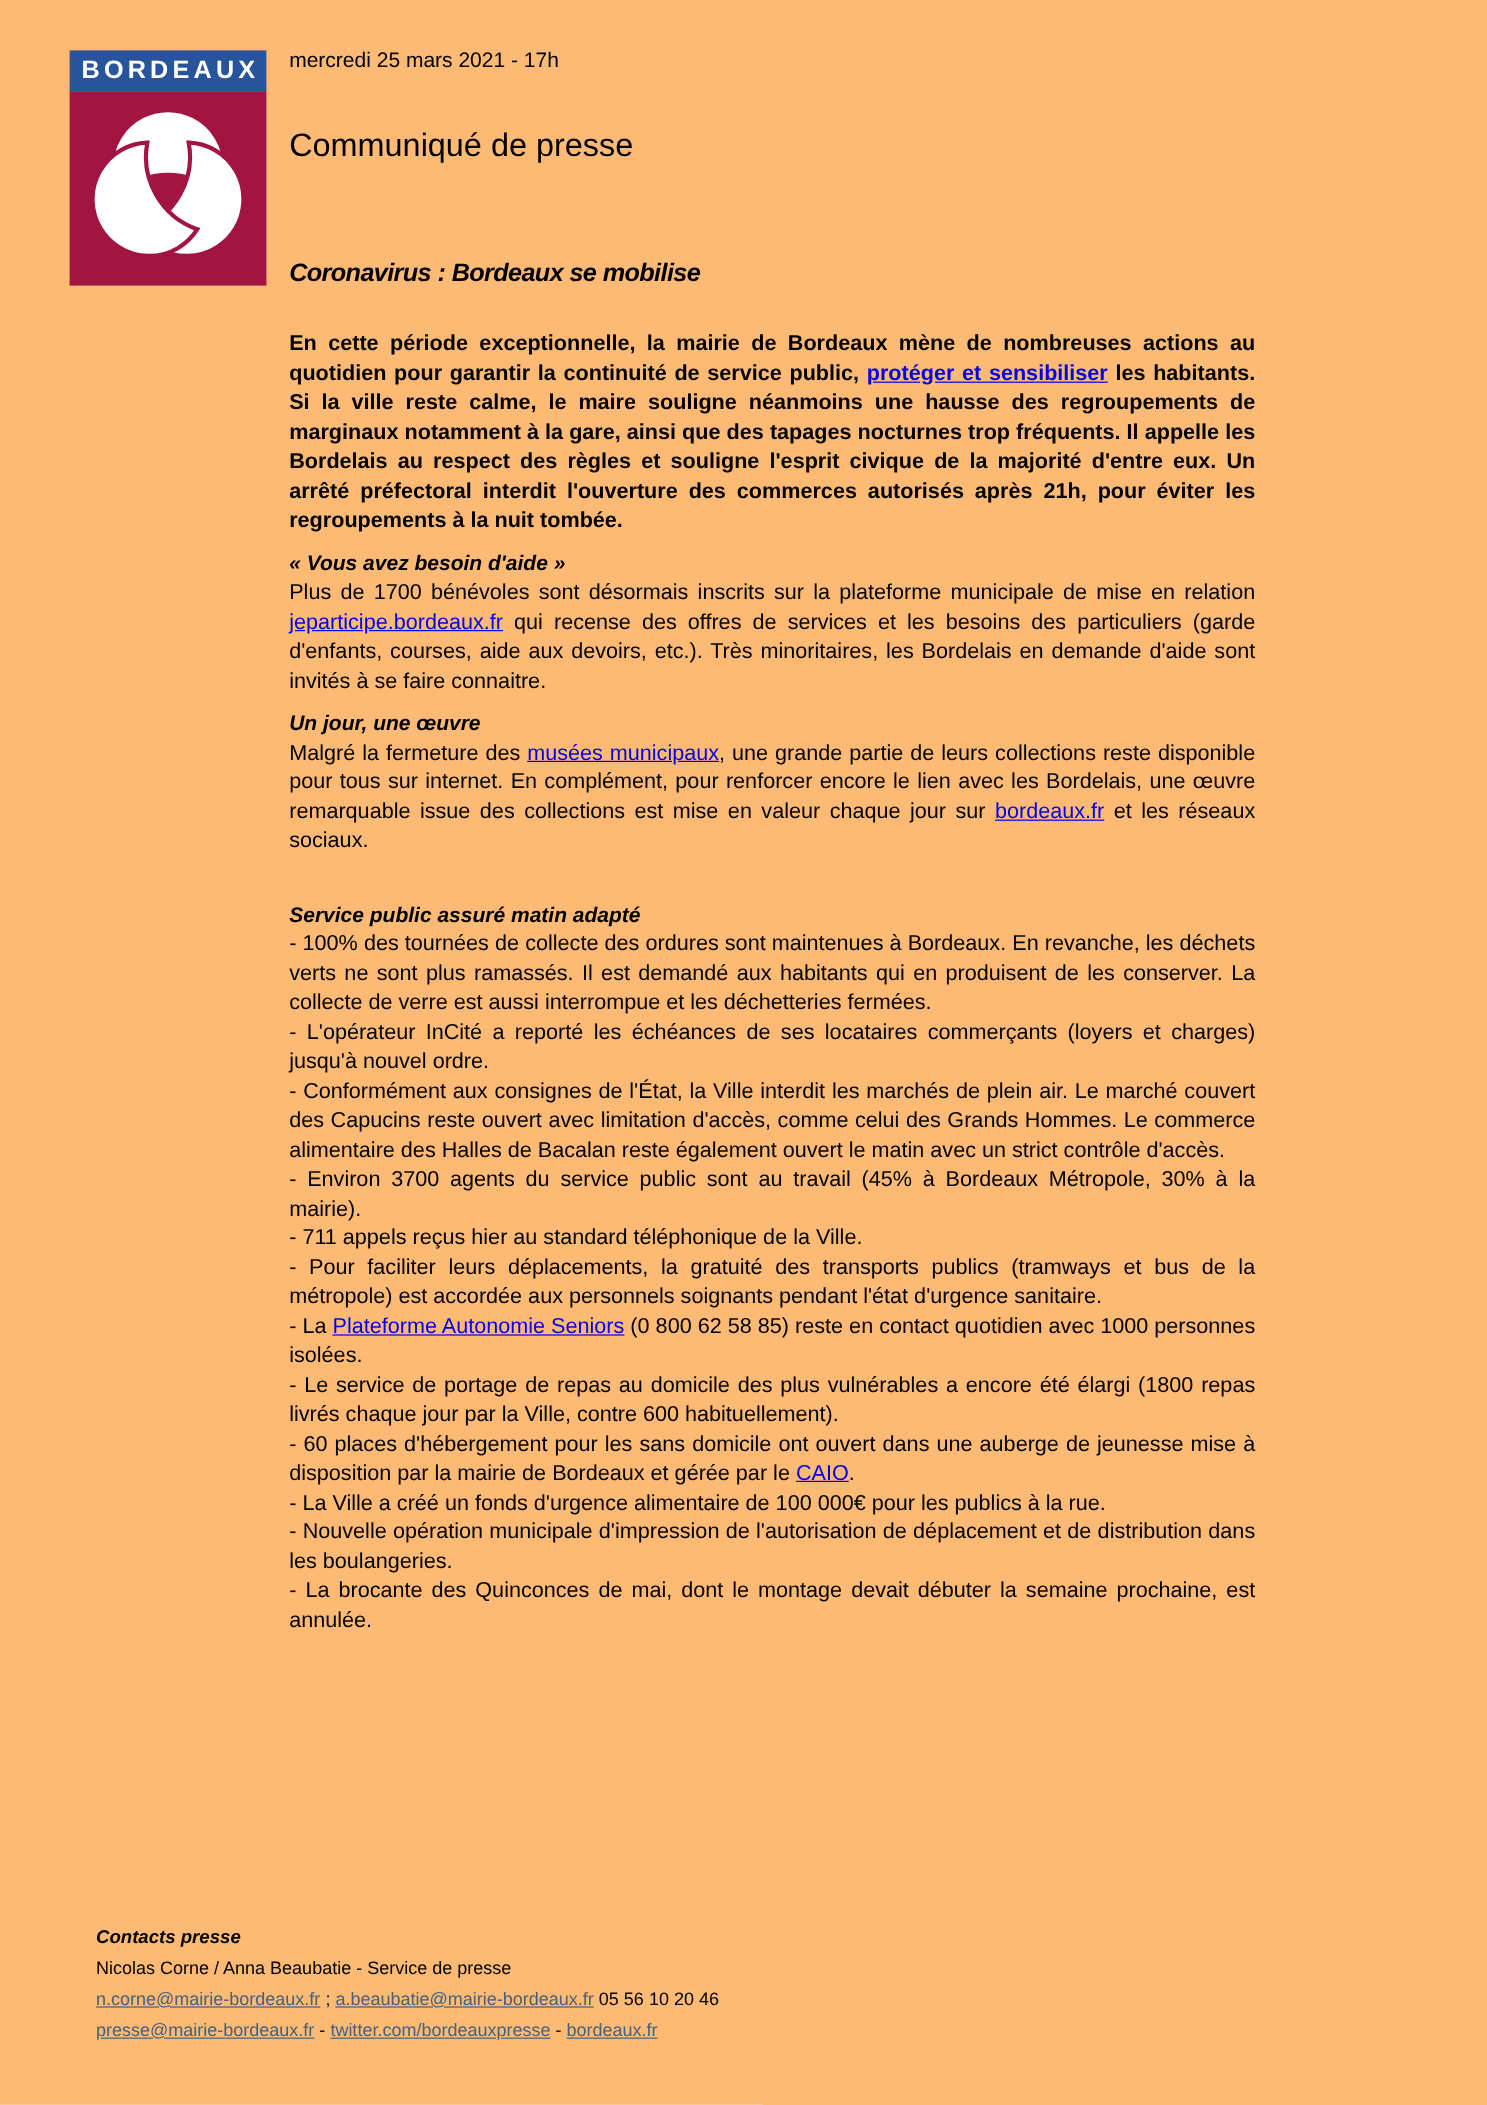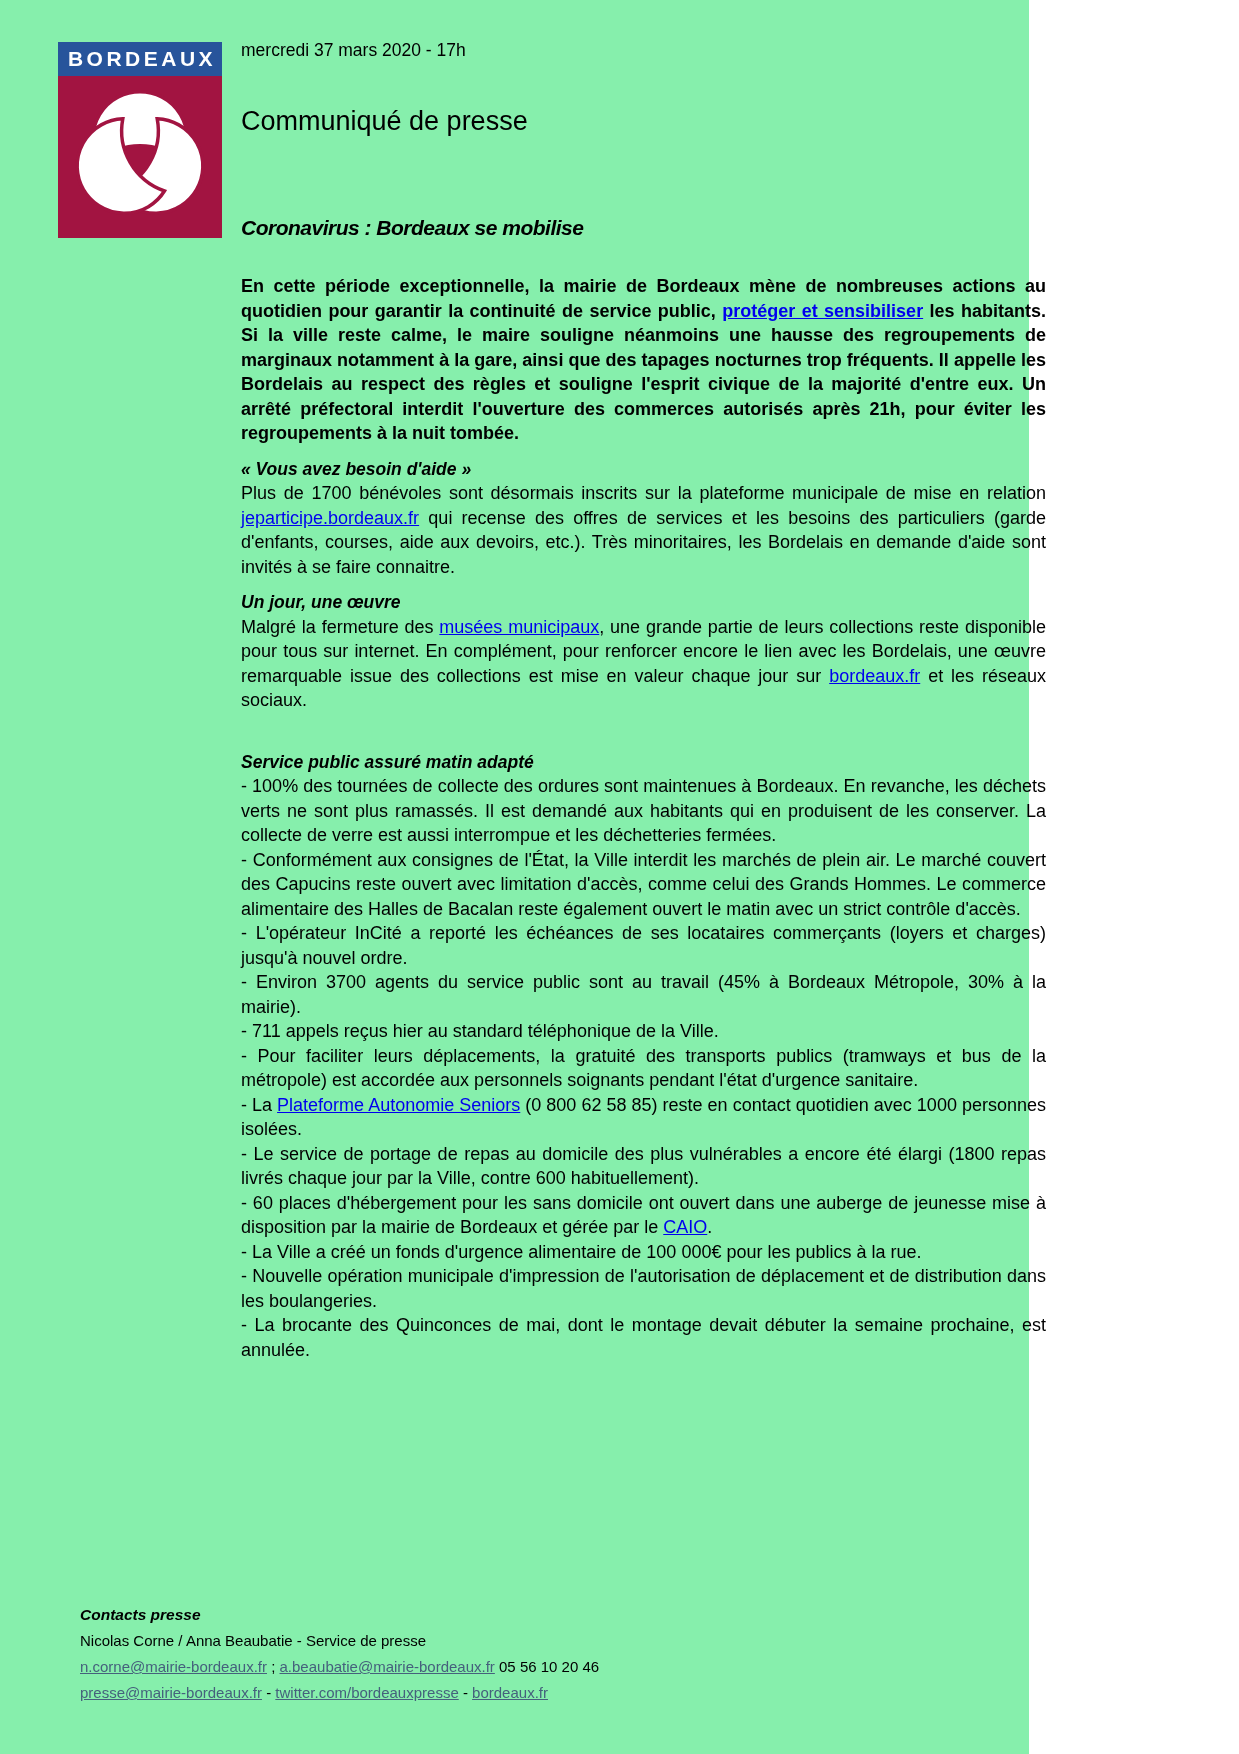--- a/index.html
+++ b/index.html
@@ -1,17 +1,17 @@
 <!DOCTYPE html>
 <html lang="fr"><head>
 <meta charset="utf-8">
 <style>
   html,body{margin:0;padding:0;background:#ffffff;}
   body{width:1239px;height:1754px;overflow:hidden;}
-  .page{position:relative;width:1029px;height:1754px;background:#86efac;
+  .page{position:relative;width:1239px;height:1754px;background:#fdba74;
         font-family:"Liberation Sans","DejaVu Sans",sans-serif;color:#000;}
 
   
   .logo{position:absolute;left:58px;top:42px;width:164px;height:196px;display:flex;flex-direction:column;}
   .logo-band{height:34px;background:#27549B;color:#fff;font-weight:700;font-size:21px;
              letter-spacing:3.5px;display:flex;align-items:center;justify-content:center;padding-left:4px;}
   .logo-body{flex:1;background:#A21441;display:flex;align-items:center;justify-content:center;}
 
   
   .header-date{position:absolute;left:241px;top:40px;font-size:17.5px;}
@@ -45,43 +45,43 @@
       <svg width="150" height="150" viewBox="-54 -54 108 108" aria-hidden="true">
         <g fill="#ffffff" stroke="#A21441" stroke-width="2.5">
           <path d="M -30 16 A 34 34 0 1 1 30 16 A 46 46 0 0 0 -30 16 Z" transform="translate(0,-13)"></path>
           <path d="M -30 16 A 34 34 0 1 1 30 16 A 46 46 0 0 0 -30 16 Z" transform="rotate(120) translate(0,-13)"></path>
           <path d="M -30 16 A 34 34 0 1 1 30 16 A 46 46 0 0 0 -30 16 Z" transform="rotate(240) translate(0,-13)"></path>
         </g>
       </svg>
     </div>
   </div>
 
-  <div class="header-date">mercredi 37 mars 2020 - 17h</div>
+  <div class="header-date">mercredi 25 mars 2021 - 17h</div>
   <div class="header-doctype">Communiqué de presse</div>
 
   <div class="content">
     <h1 class="title">Coronavirus : Bordeaux se mobilise</h1>
 
     <p class="par lead"><span>En cette période exceptionnelle, la mairie de Bordeaux mène de nombreuses actions au quotidien pour garantir la continuité de service public, </span><a class="body-link" href="#">protéger et sensibiliser</a><span> les habitants. Si la ville reste calme, le maire souligne néanmoins une hausse des regroupements de marginaux notamment à la gare, ainsi que des tapages nocturnes trop fréquents. Il appelle les Bordelais au respect des règles et souligne l'esprit civique de la majorité d'entre eux. Un arrêté préfectoral interdit l'ouverture des commerces autorisés après 21h, pour éviter les regroupements à la nuit tombée.</span></p>
 
     <div class="section">
       <h2 class="sec-head">« Vous avez besoin d'aide »</h2>
       <p class="par"><span>Plus de 1700 bénévoles sont désormais inscrits sur la plateforme municipale de mise en relation </span><a class="body-link" href="#">jeparticipe.bordeaux.fr</a><span> qui recense des offres de services et les besoins des particuliers (garde d'enfants, courses, aide aux devoirs, etc.). Très minoritaires, les Bordelais en demande d'aide sont invités à se faire connaitre.</span></p>
     </div>
 
     <div class="section">
       <h2 class="sec-head">Un jour, une œuvre</h2>
       <p class="par"><span>Malgré la fermeture des </span><a class="body-link" href="#">musées municipaux</a><span>, une grande partie de leurs collections reste disponible pour tous sur internet. En complément, pour renforcer encore le lien avec les Bordelais, une œuvre remarquable issue des collections est mise en valeur chaque jour sur </span><a class="body-link" href="#">bordeaux.fr</a><span> et les réseaux sociaux.</span></p>
     </div>
 
     <div class="section big-gap">
       <h2 class="sec-head">Service public assuré matin adapté</h2>
       <p class="par"><span>- 100% des tournées de collecte des ordures sont maintenues à Bordeaux. En revanche, les déchets verts ne sont plus ramassés. Il est demandé aux habitants qui en produisent de les conserver. La collecte de verre est aussi interrompue et les déchetteries fermées.</span></p>
+      <p class="par"><span>- L'opérateur InCité a reporté les échéances de ses locataires commerçants (loyers et charges) jusqu'à nouvel ordre.</span></p>
       <p class="par"><span>- Conformément aux consignes de l'État, la Ville interdit les marchés de plein air. Le marché couvert des Capucins reste ouvert avec limitation d'accès, comme celui des Grands Hommes. Le commerce alimentaire des Halles de Bacalan reste également ouvert le matin avec un strict contrôle d'accès.</span></p>
-      <p class="par"><span>- L'opérateur InCité a reporté les échéances de ses locataires commerçants (loyers et charges) jusqu'à nouvel ordre.</span></p>
       <p class="par"><span>- Environ 3700 agents du service public sont au travail (45% à Bordeaux Métropole, 30% à la mairie).</span></p>
       <p class="par"><span>- 711 appels reçus hier au standard téléphonique de la Ville.</span></p>
       <p class="par"><span>- Pour faciliter leurs déplacements, la gratuité des transports publics (tramways et bus de la métropole) est accordée aux personnels soignants pendant l'état d'urgence sanitaire.</span></p>
       <p class="par"><span>- La </span><a class="body-link" href="#">Plateforme Autonomie Seniors</a><span> (0 800 62 58 85) reste en contact quotidien avec 1000 personnes isolées.</span></p>
       <p class="par"><span>- Le service de portage de repas au domicile des plus vulnérables a encore été élargi (1800 repas livrés chaque jour par la Ville, contre 600 habituellement).</span></p>
       <p class="par"><span>- 60 places d'hébergement pour les sans domicile ont ouvert dans une auberge de jeunesse mise à disposition par la mairie de Bordeaux et gérée par le </span><a class="body-link" href="#">CAIO</a><span>.</span></p>
       <p class="par"><span>- La Ville a créé un fonds d'urgence alimentaire de 100 000€ pour les publics à la rue.</span></p>
       <p class="par"><span>- Nouvelle opération municipale d'impression de l'autorisation de déplacement et de distribution dans les boulangeries.</span></p>
       <p class="par"><span>- La brocante des Quinconces de mai, dont le montage devait débuter la semaine prochaine, est annulée.</span></p>
     </div>

